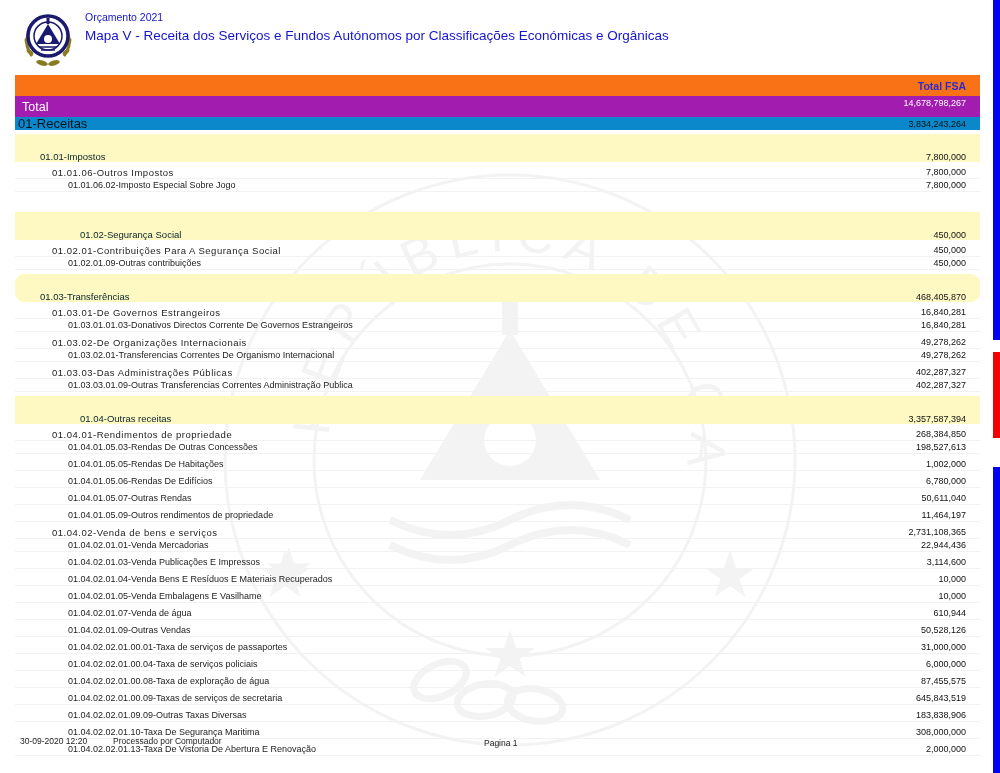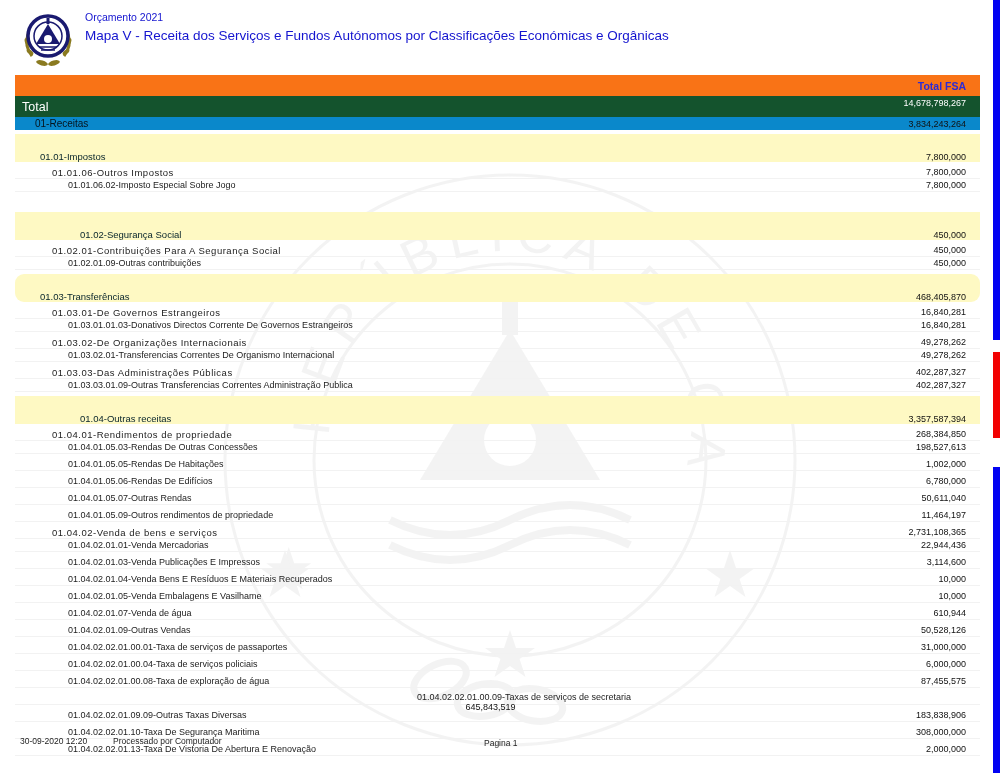--- a/index.html
+++ b/index.html
@@ -33,26 +33,26 @@
   
   .tbl { position:absolute; left:15px; top:75px; width:965px; }
   .colhead {
     height:21px; background:#f97316;
     display:flex; justify-content:flex-end; align-items:center;
     padding-right:14px; font-size:10.5px; font-weight:bold; color:#2b2bd5;
   }
   .row { display:flex; justify-content:space-between; align-items:center; }
   .row .val { padding-right:14px; font-size:9px; color:#111; white-space:nowrap; }
 
-  .row.s0 { height:21px; background:#14532d; }
+  .row.s0 { height:21px; background:#a21caf; }
   .row.s0 .lab { color:#fff; font-size:12.5px; padding-left:7px; }
   .row.s0 .val { color:#fff; align-self:flex-start; padding-top:2px; }
 
   .row.s1 { height:13px; background:#0a88cb; margin-bottom:4px; }
-  .row.s1 .lab { color:#06131c; font-size:10px; padding-left:20px; }
+  .row.s1 .lab { color:#06131c; font-size:13px; padding-left:3px; }
 
   .row.s2 { height:28px; background:#fef9c3; margin-bottom:4px;align-items:flex-end; }
   .row.s2 .lab { color:#06232a; font-size:9.5px; padding-left:25px; }
 
   .row.s3 { height:13px; background:transparent; border-bottom:1px solid #f2f2f2; }
   .row.s3 .lab { color:#1c1c1c; font-size:9.5px; letter-spacing:0.5px; padding-left:37px; }
 
   .row.s4 { height:13px; background:transparent; border-bottom:1px solid #f2f2f2; }
   .row.s4 .lab { color:#1c1c1c; font-size:9px; padding-left:53px; }
 
@@ -247,21 +247,21 @@
           <span class="val">31,000,000</span>
         </div>
         <div class="row s4" style="margin-top: 4px;">
           <span class="lab">01.04.02.02.01.00.04-Taxa de serviços policiais</span>
           <span class="val">6,000,000</span>
         </div>
         <div class="row s4" style="margin-top: 4px;">
           <span class="lab">01.04.02.02.01.00.08-Taxa de exploração de água</span>
           <span class="val">87,455,575</span>
         </div>
-        <div class="row s4" style="margin-top: 4px; flex-direction: column;">
+        <div class="row s4" style="margin-top: 4px;">
           <span class="lab">01.04.02.02.01.00.09-Taxas de serviços de secretaria</span>
           <span class="val">645,843,519</span>
         </div>
         <div class="row s4" style="margin-top: 4px;">
           <span class="lab">01.04.02.02.01.09.09-Outras Taxas Diversas</span>
           <span class="val">183,838,906</span>
         </div>
         <div class="row s4" style="margin-top: 4px;">
           <span class="lab">01.04.02.02.01.10-Taxa De Segurança Maritima</span>
           <span class="val">308,000,000</span>

